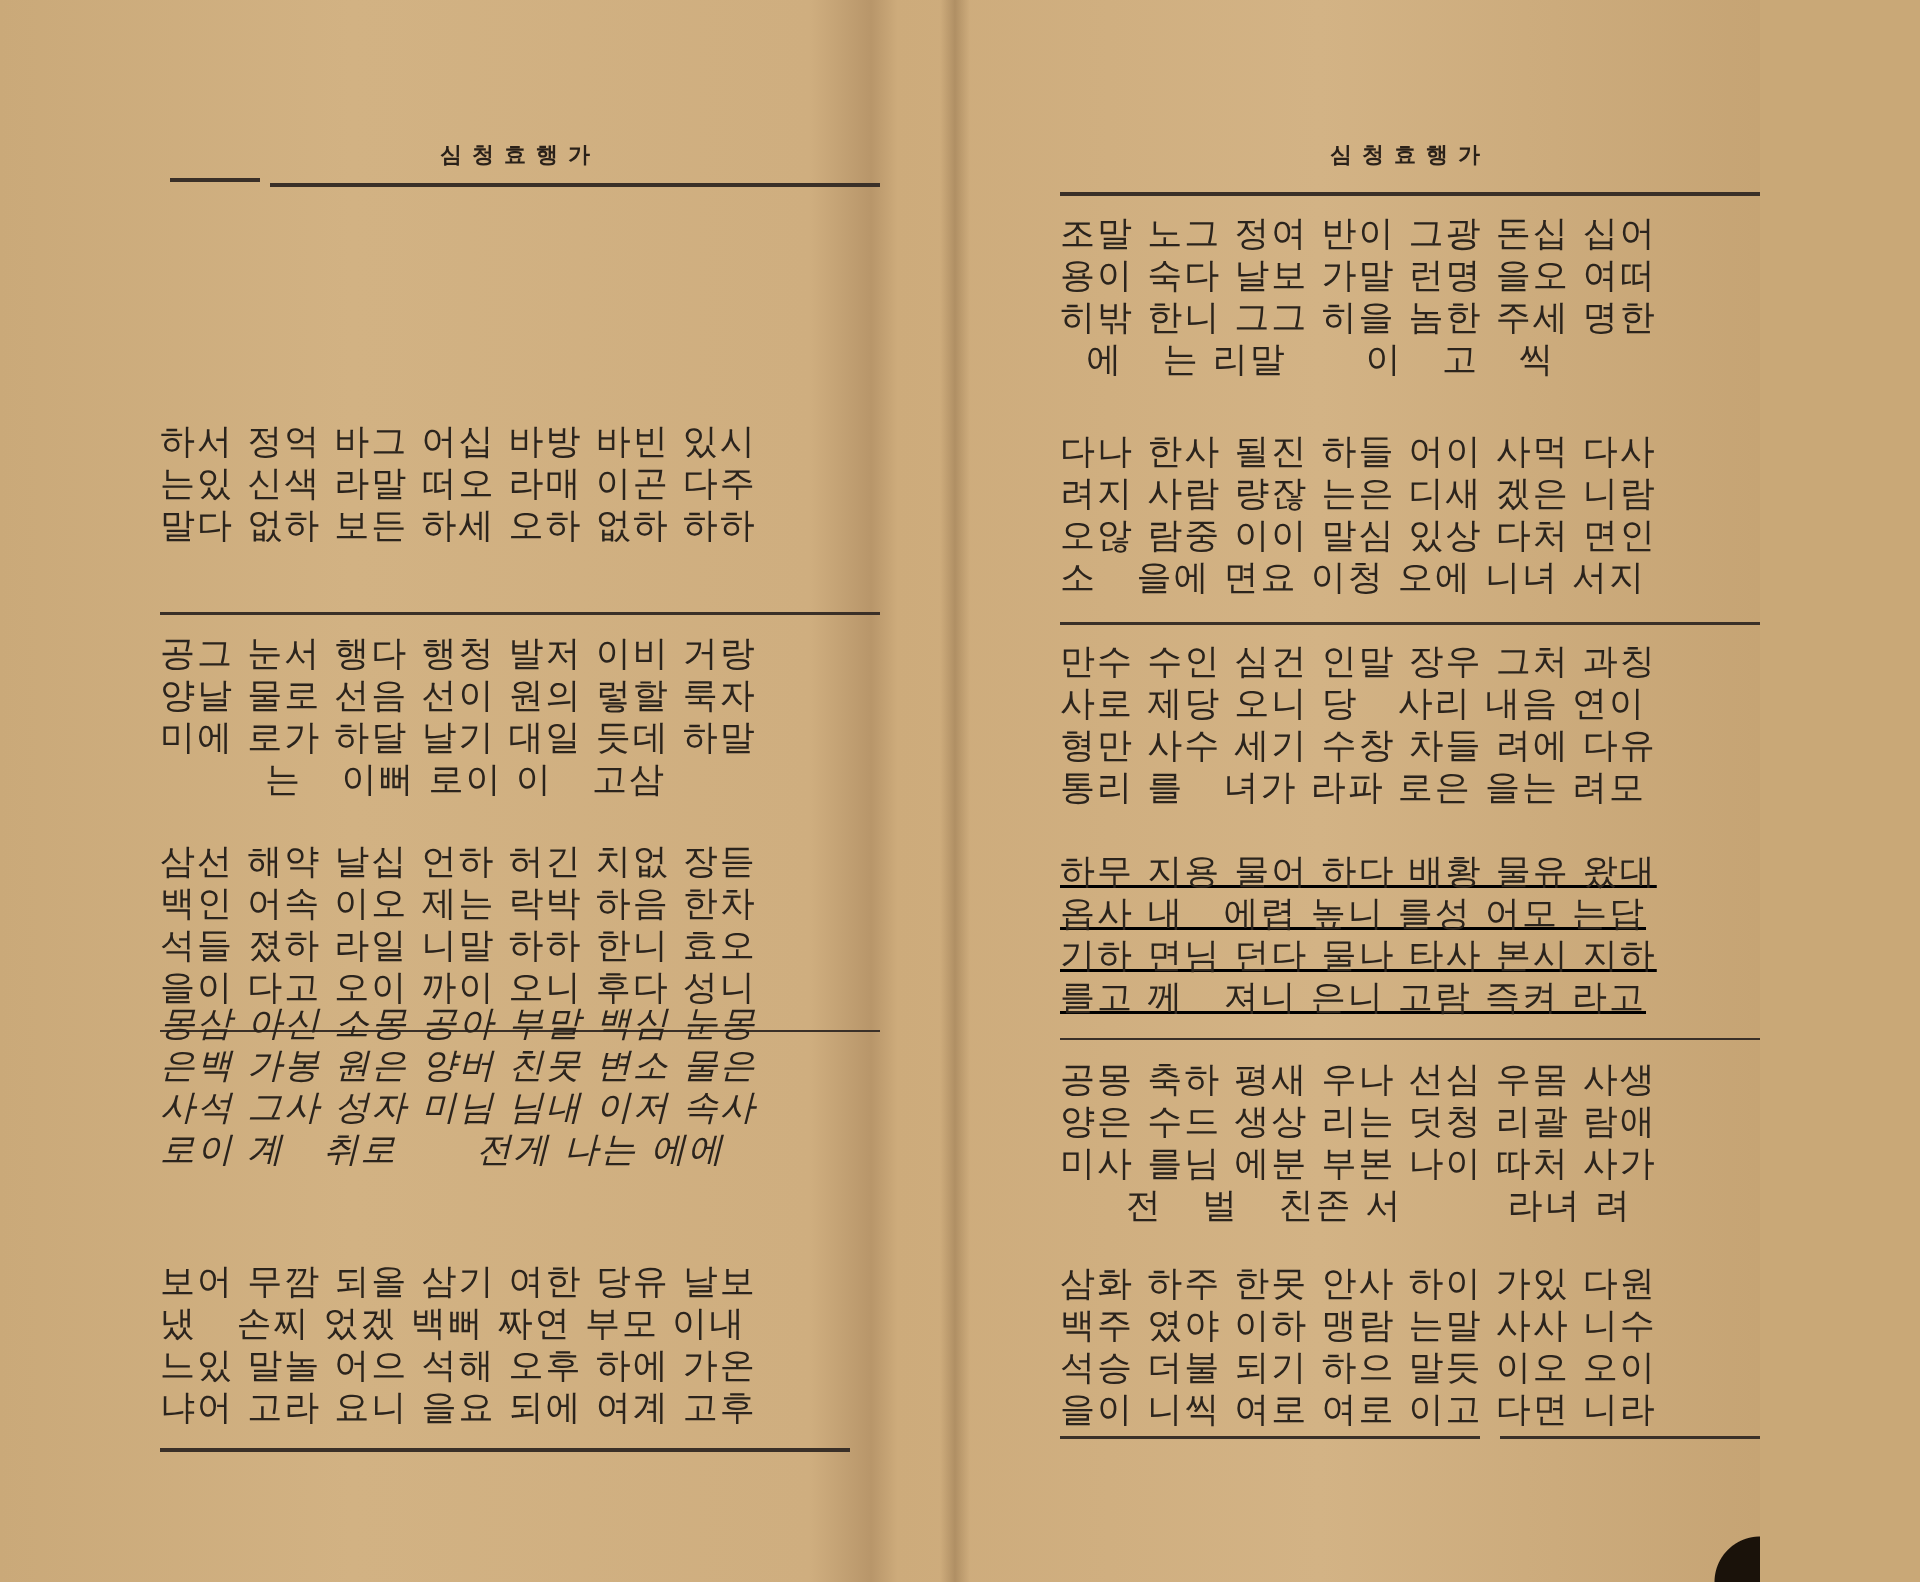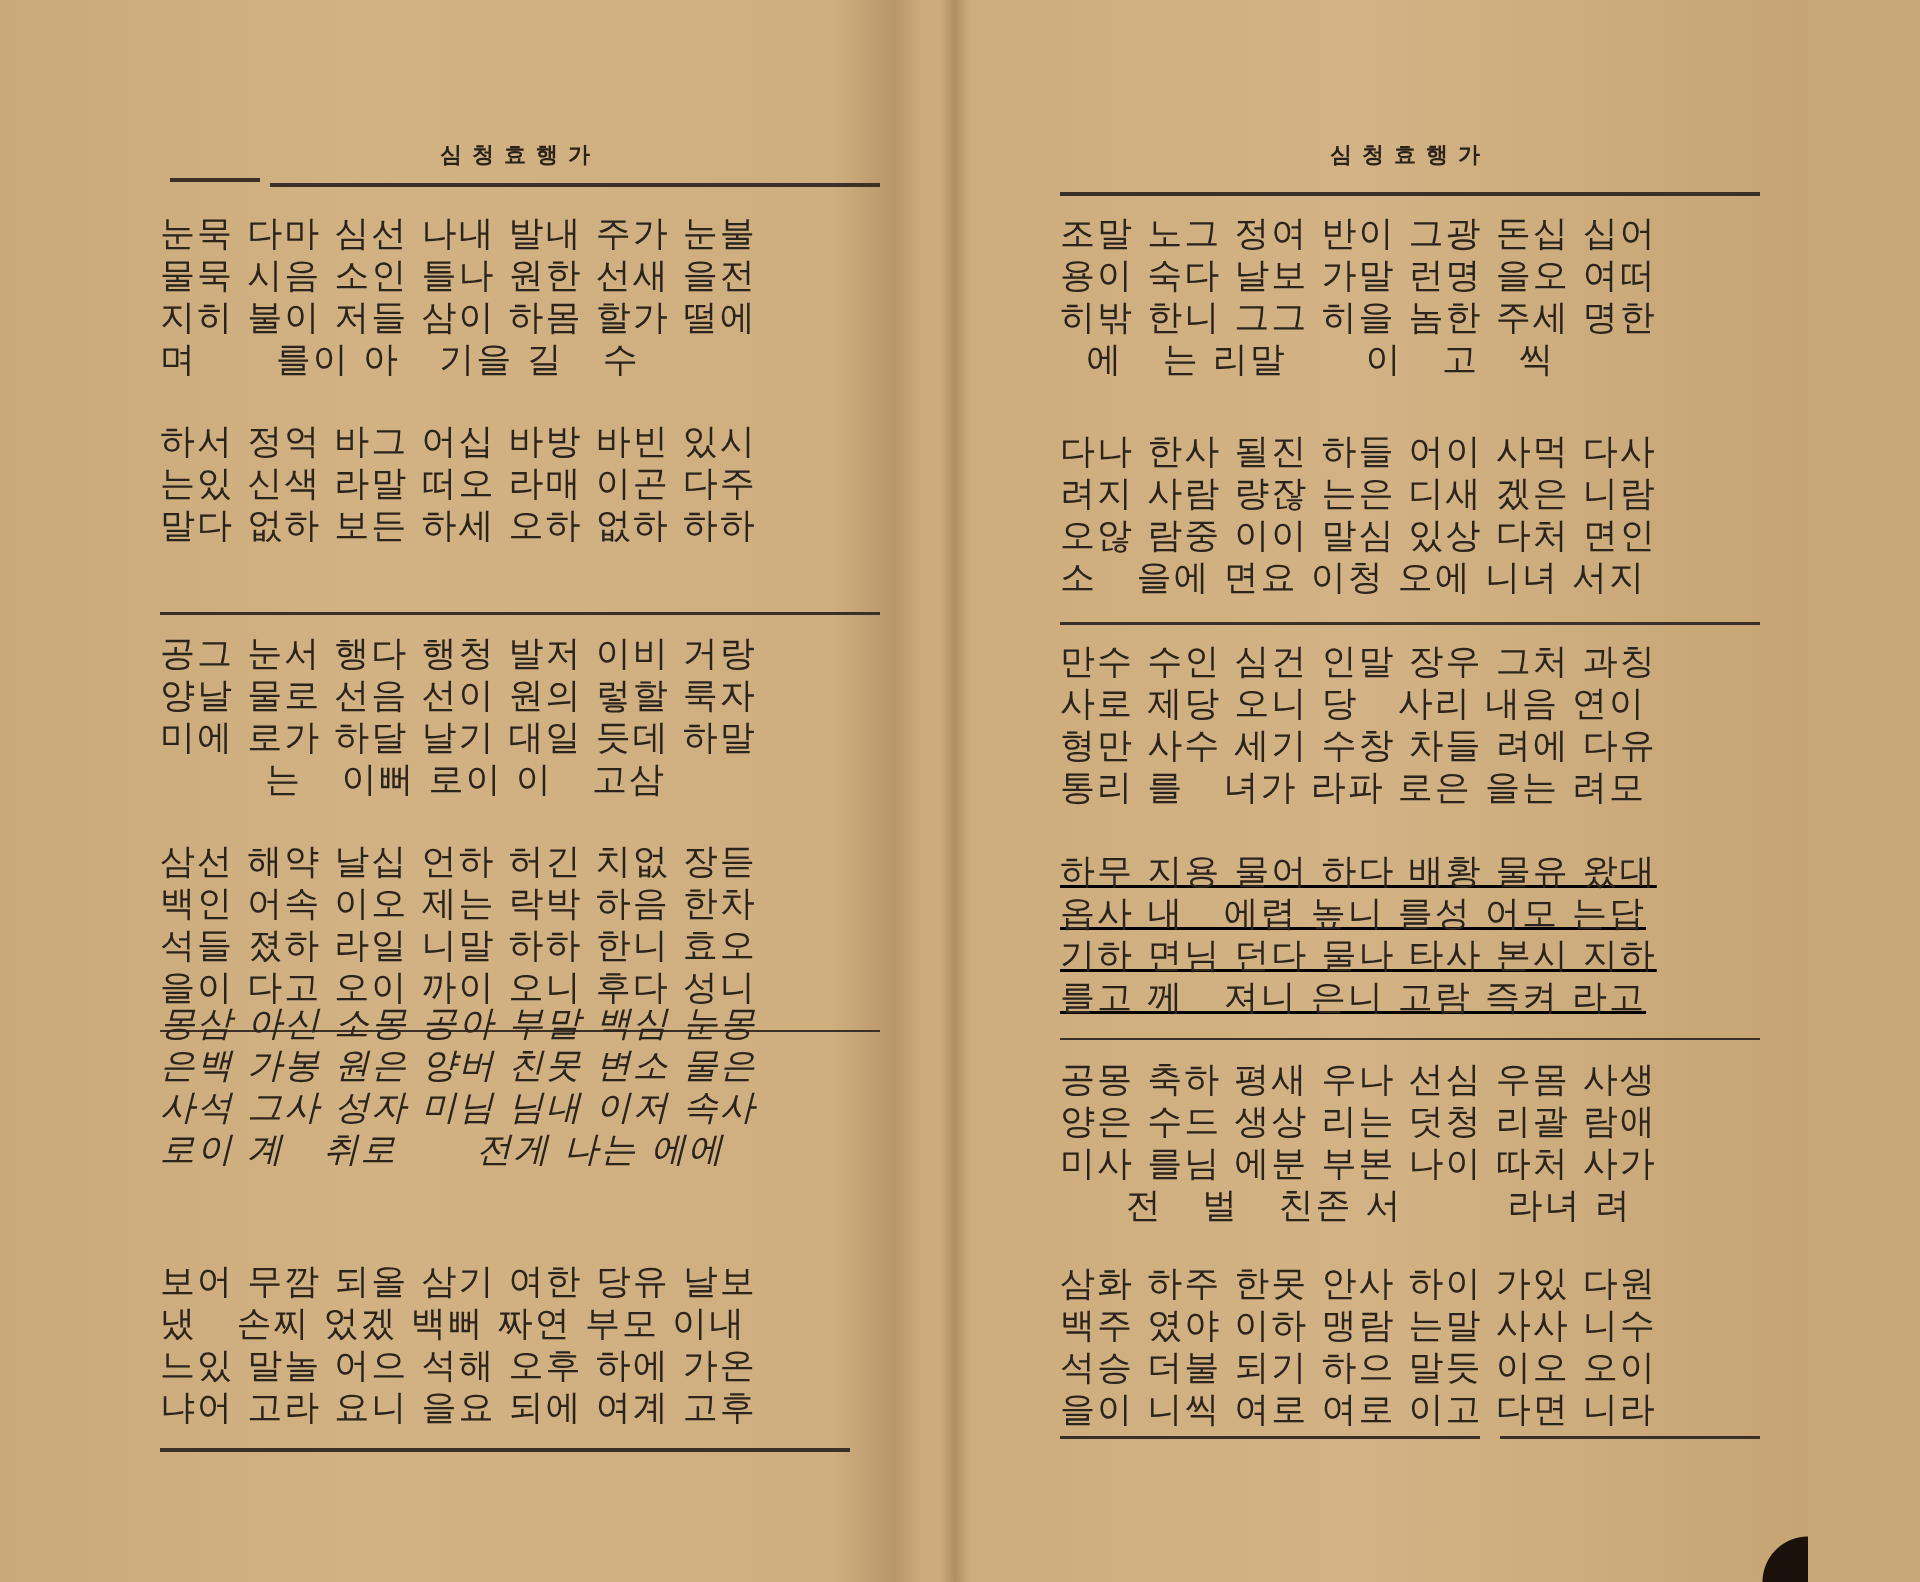--- a/index.html
+++ b/index.html
@@ -2,21 +2,21 @@
 <html><head>
 <meta charset="utf-8">
 <style>
   html, body { margin:0; padding:0; }
   body {
     width:1920px; height:1582px; overflow:hidden;
     background:#c9a877;
     font-family:"DejaVu Sans", sans-serif;
   }
   .spread { position:relative; width:1760px; height:1582px;
-    background:linear-gradient(90deg,#caa979 0%,#d2b283 20%,#cfae7f 46%,#b8966a 49.5%,#cdab7b 51%,#d3b385 75%,#c6a474 100%);padding-left:48px; }
+    background:linear-gradient(90deg,#caa979 0%,#d2b283 20%,#cfae7f 46%,#b8966a 49.5%,#cdab7b 51%,#d3b385 75%,#c6a474 100%); }
   .gutter { position:absolute; left:940px; top:0; width:30px; height:1582px;
     background:linear-gradient(90deg,rgba(120,90,55,0) 0%,rgba(120,90,55,.35) 50%,rgba(120,90,55,0) 100%); }
   .corner { position:absolute; right:0; bottom:0; width:60px; height:60px;
     background:radial-gradient(circle at 100% 100%, #1a120a 0 45px, transparent 46px); }
   .page { position:absolute; top:0; height:1582px; }
   .page.left { left:160px; width:720px; }
   .page.right { left:1060px; width:700px; }
   .header { position:absolute; top:140px; left:0; right:0; text-align:center;
     font-size:22px; font-weight:bold; letter-spacing:10px; color:#2a2119; }
   .rule { position:absolute; height:4px; background:#3a3028; }
@@ -28,26 +28,20 @@
 
 <div class="spread">
   <div class="gutter"></div>
   <div class="corner"></div>
 
   <div class="page left">
     <div class="header">심청효행가</div>
     <div class="rule" style="top:178px;left:10px;width:90px;"></div>
     <div class="rule" style="top:183px;left:110px;width:610px;"></div>
 
-    <div class="blk-rows" style="top:212px;">
-      <div class="row-line">눈묵 다마 심선 나내 발내 주가 눈불</div>
-      <div class="row-line">물묵 시음 소인 틀나 원한 선새 을전</div>
-      <div class="row-line">지히 불이 저들 삼이 하몸 할가 떨에</div>
-      <div class="row-line">며      를이 아   기을 길   수</div>
-    </div>
     <div class="blk-rows" style="top:420px;">
       <div class="row-line">하서 정억 바그 어십 바방 바빈 있시</div>
       <div class="row-line">는있 신색 라말 떠오 라매 이곤 다주</div>
       <div class="row-line">말다 없하 보든 하세 오하 없하 하하</div>
     </div>
     <div class="rule" style="top:612px;left:0;width:720px;height:3px;"></div>
     <div class="blk-rows" style="top:632px;">
       <div class="row-line">공그 눈서 행다 행청 발저 이비 거랑</div>
       <div class="row-line">양날 물로 선음 선이 원의 렇할 룩자</div>
       <div class="row-line">미에 로가 하달 날기 대일 듯데 하말</div>

